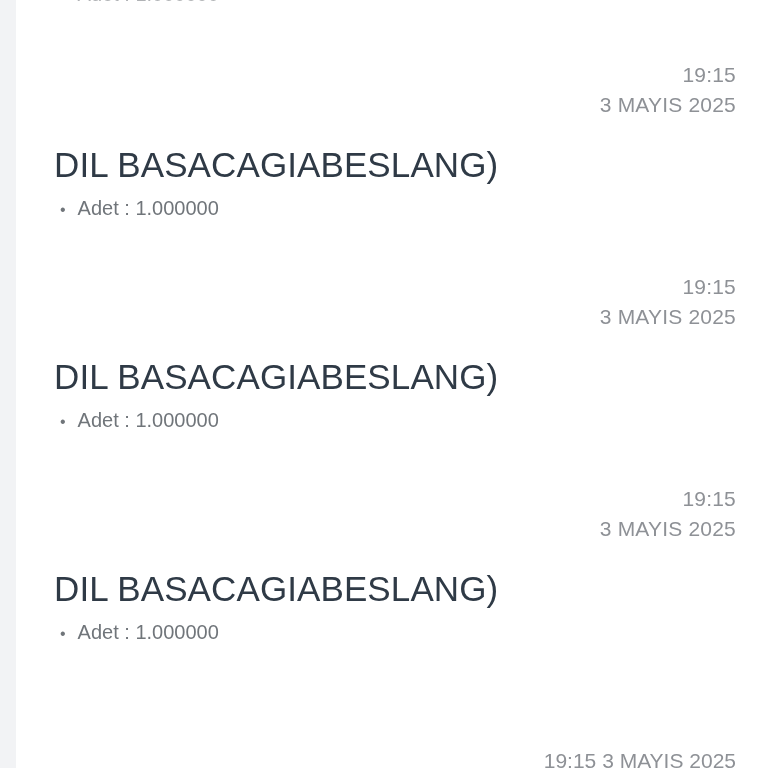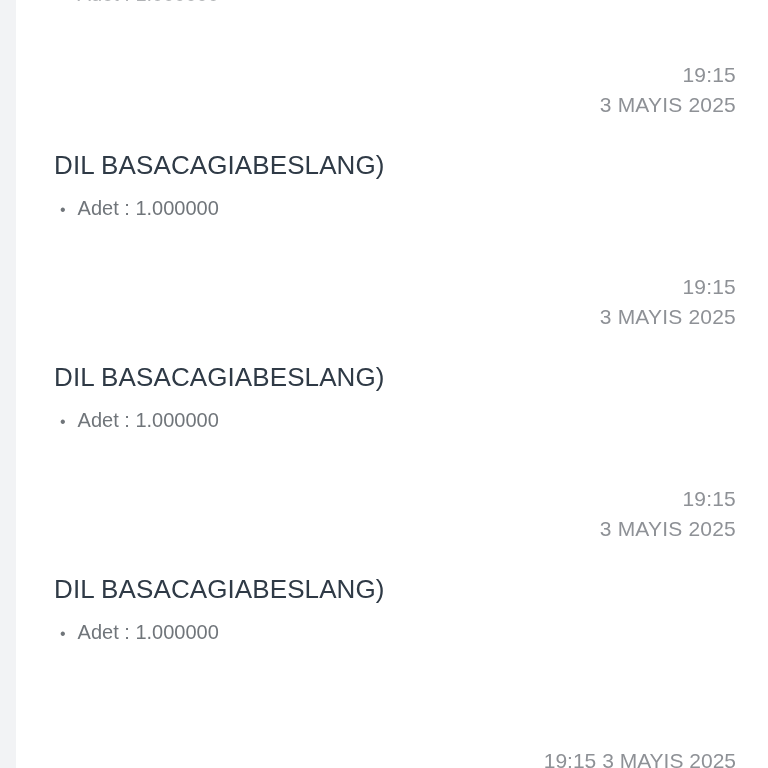--- a/index.html
+++ b/index.html
@@ -44,21 +44,21 @@
     font-size: 21px;
     line-height: 30px;
     letter-spacing: 0.2px;
   }
   .entry-meta .meta-time { display: block; }
   .entry-meta .meta-date { display: block; }
   .entry-title {
     margin-top: 28px;
     padding-left: 38px;
     color: #2f3a46;
-    font-size: 26px;
+    font-size: 35px;
     line-height: 34px;
     letter-spacing: 0.1px;
   }
   .entry-detail {
     margin-top: 12px;
     padding-left: 44px;
     color: #70757a;
     font-size: 20px;
     line-height: 28px;
     display: flex;

